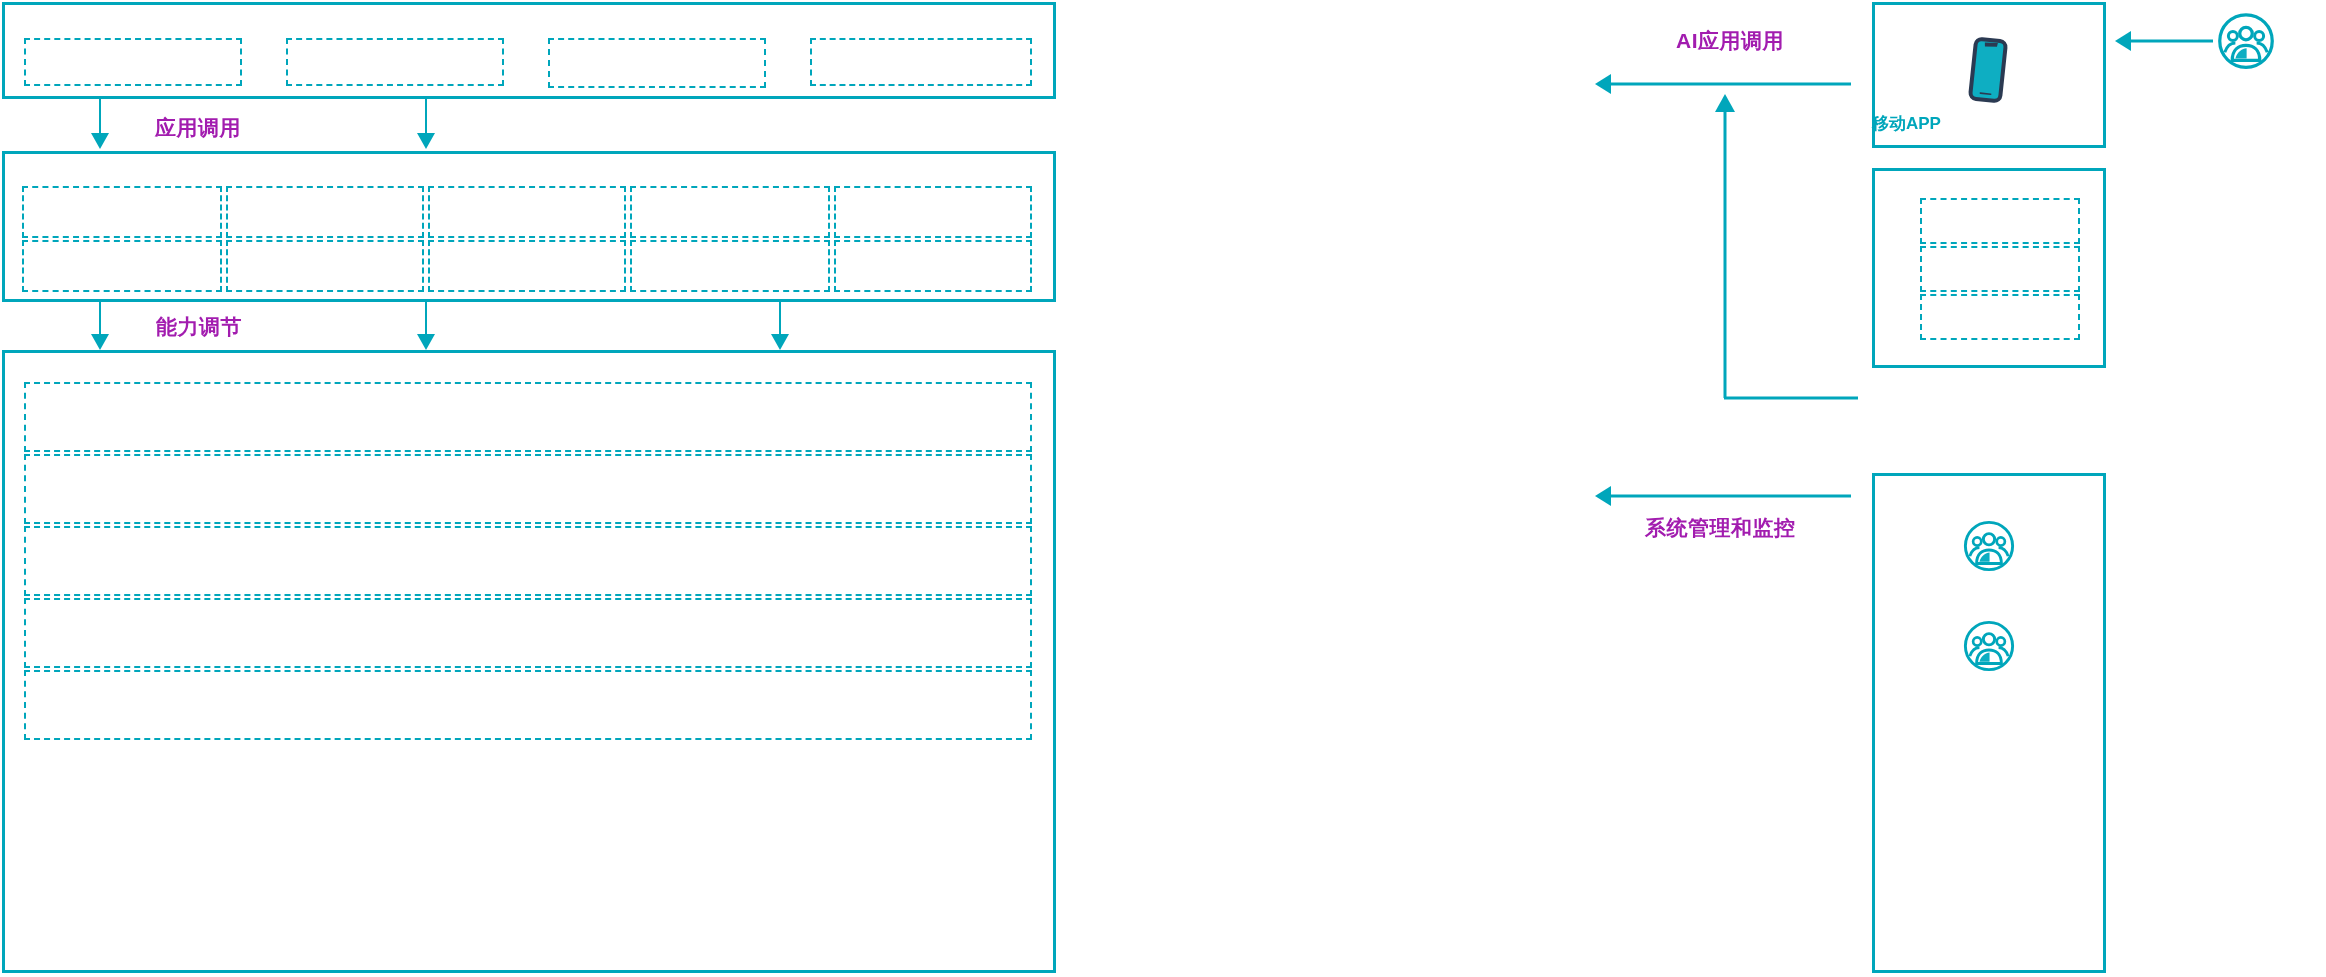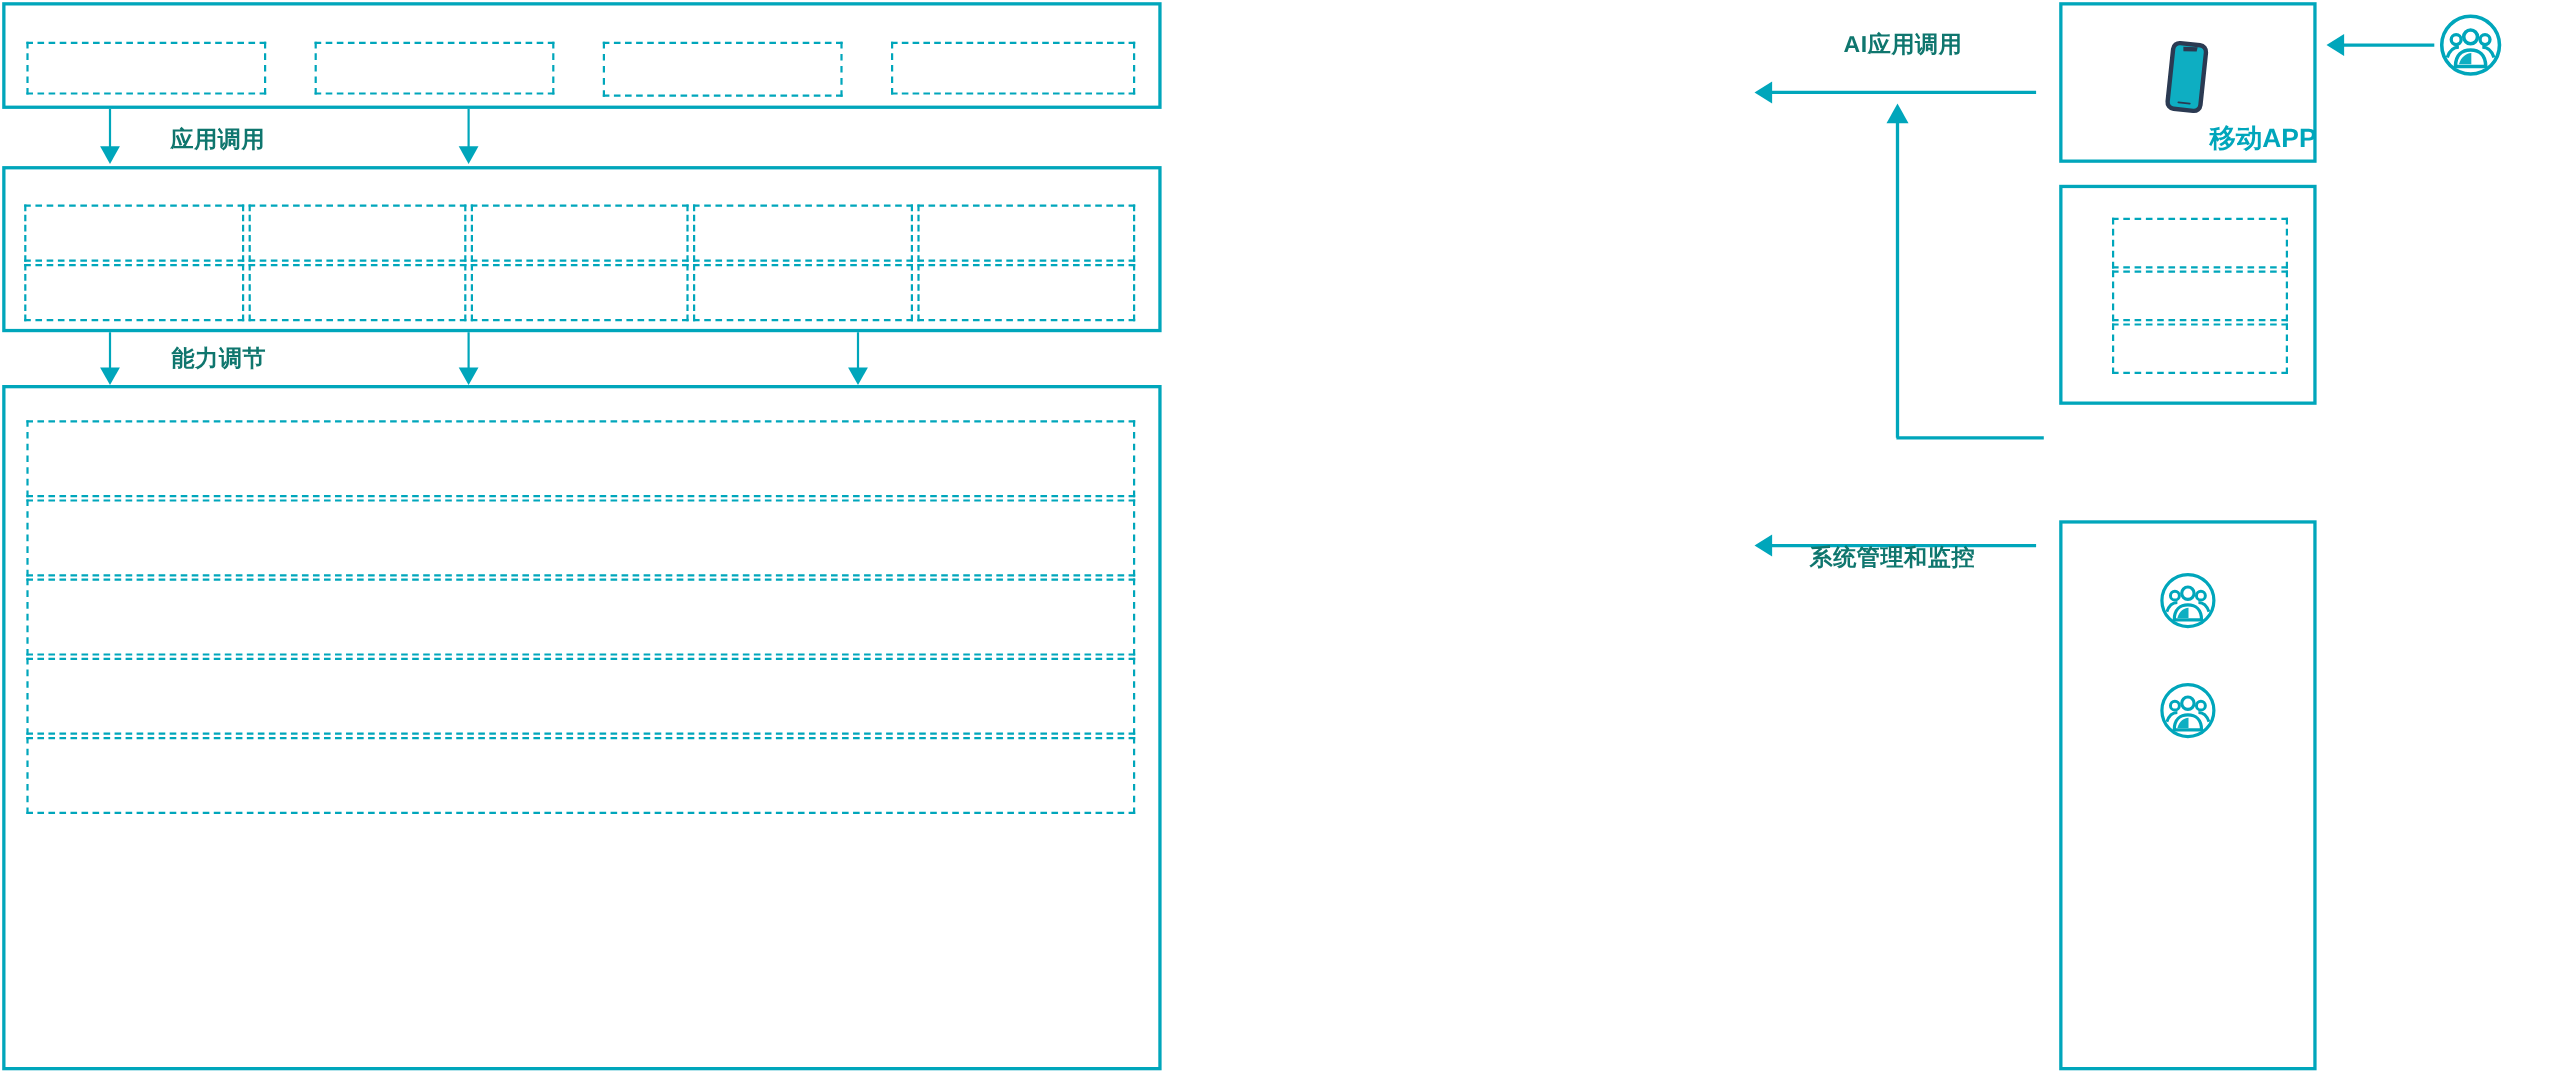--- a/index.html
+++ b/index.html
@@ -30,36 +30,36 @@
   .dbox {
     position: absolute;
     box-sizing: border-box;
     border: 2px dashed #00a6bb;
     background: transparent;
   }
 
   
   .flow-label {
     position: absolute;
-    color: #0f766e;
+    color: #a21caf;
     font-size: 21px;
     font-weight: bold;
     white-space: nowrap;
     letter-spacing: .5px;
     line-height: 1;
   }
 
   
   .caption {
     position: absolute;
     color: #00a6bb;
-    font-size: 24px;
+    font-size: 17px;
     font-weight: bold;
     white-space: nowrap;
-    text-align: right;
+    text-align: left;
     line-height: 1;
   }
 
   
   .arrow-svg {
     position: absolute;
     overflow: visible;
     pointer-events: none;
   }
 
@@ -173,21 +173,21 @@
   <div class="panel" style="left:1872px; top:168px; width:234px; height:200px;">
   </div>
   <div class="dbox" style="left:1920px; top:198px; width:160px; height:46px;"></div>
   <div class="dbox" style="left:1920px; top:246px; width:160px; height:46px;"></div>
   <div class="dbox" style="left:1920px; top:294px; width:160px; height:46px;"></div>
 
   <svg class="arrow-svg" style="left:1593px; top:482px; width:260px; height:28px;" viewBox="0 0 260 28">
     <line x1="16" y1="14" x2="258" y2="14" stroke="#00a6bb" stroke-width="3"></line>
     <polygon points="18,4 18,24 2,14" fill="#00a6bb"></polygon>
   </svg>
-  <div class="flow-label" style="left:1645px; top:497px;">系统管理和监控</div>
+  <div class="flow-label" style="left:1645px; top:517px;">系统管理和监控</div>
 
   <div class="panel" style="left:1872px; top:473px; width:234px; height:500px;">
   </div>
   <div class="icon-wrap" style="left:1962px; top:519px; width:54px; height:54px;">
     <svg width="54" height="54" viewBox="0 0 48 48">
       <circle cx="24" cy="24" r="21" fill="none" stroke="#00a6bb" stroke-width="2.6"></circle>
       <circle cx="24" cy="18" r="5" fill="none" stroke="#00a6bb" stroke-width="2.6"></circle>
       <circle cx="13.5" cy="20" r="3.6" fill="none" stroke="#00a6bb" stroke-width="2.4"></circle>
       <circle cx="34.5" cy="20" r="3.6" fill="none" stroke="#00a6bb" stroke-width="2.4"></circle>
       <path d="M7 33 C9 27 12 25.5 15.5 25.5" fill="none" stroke="#00a6bb" stroke-width="2.4"></path>

